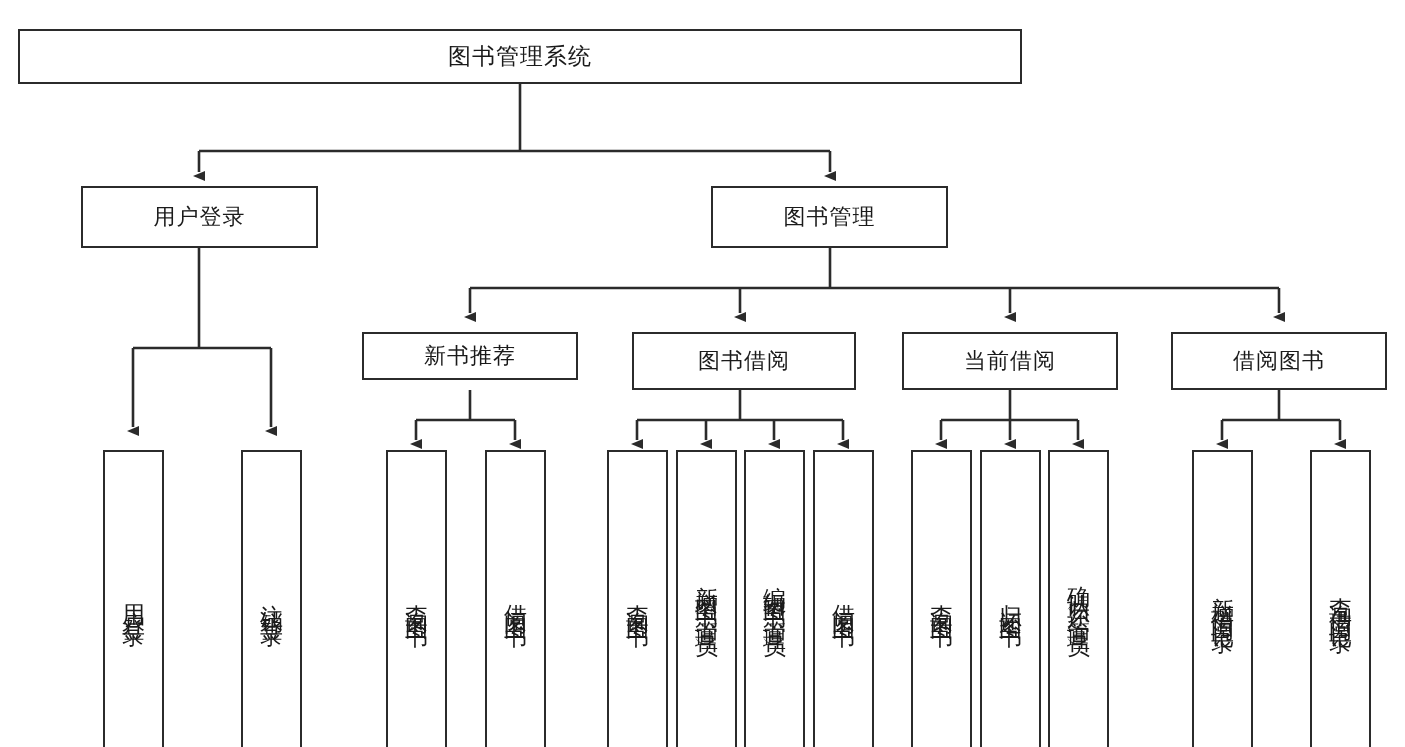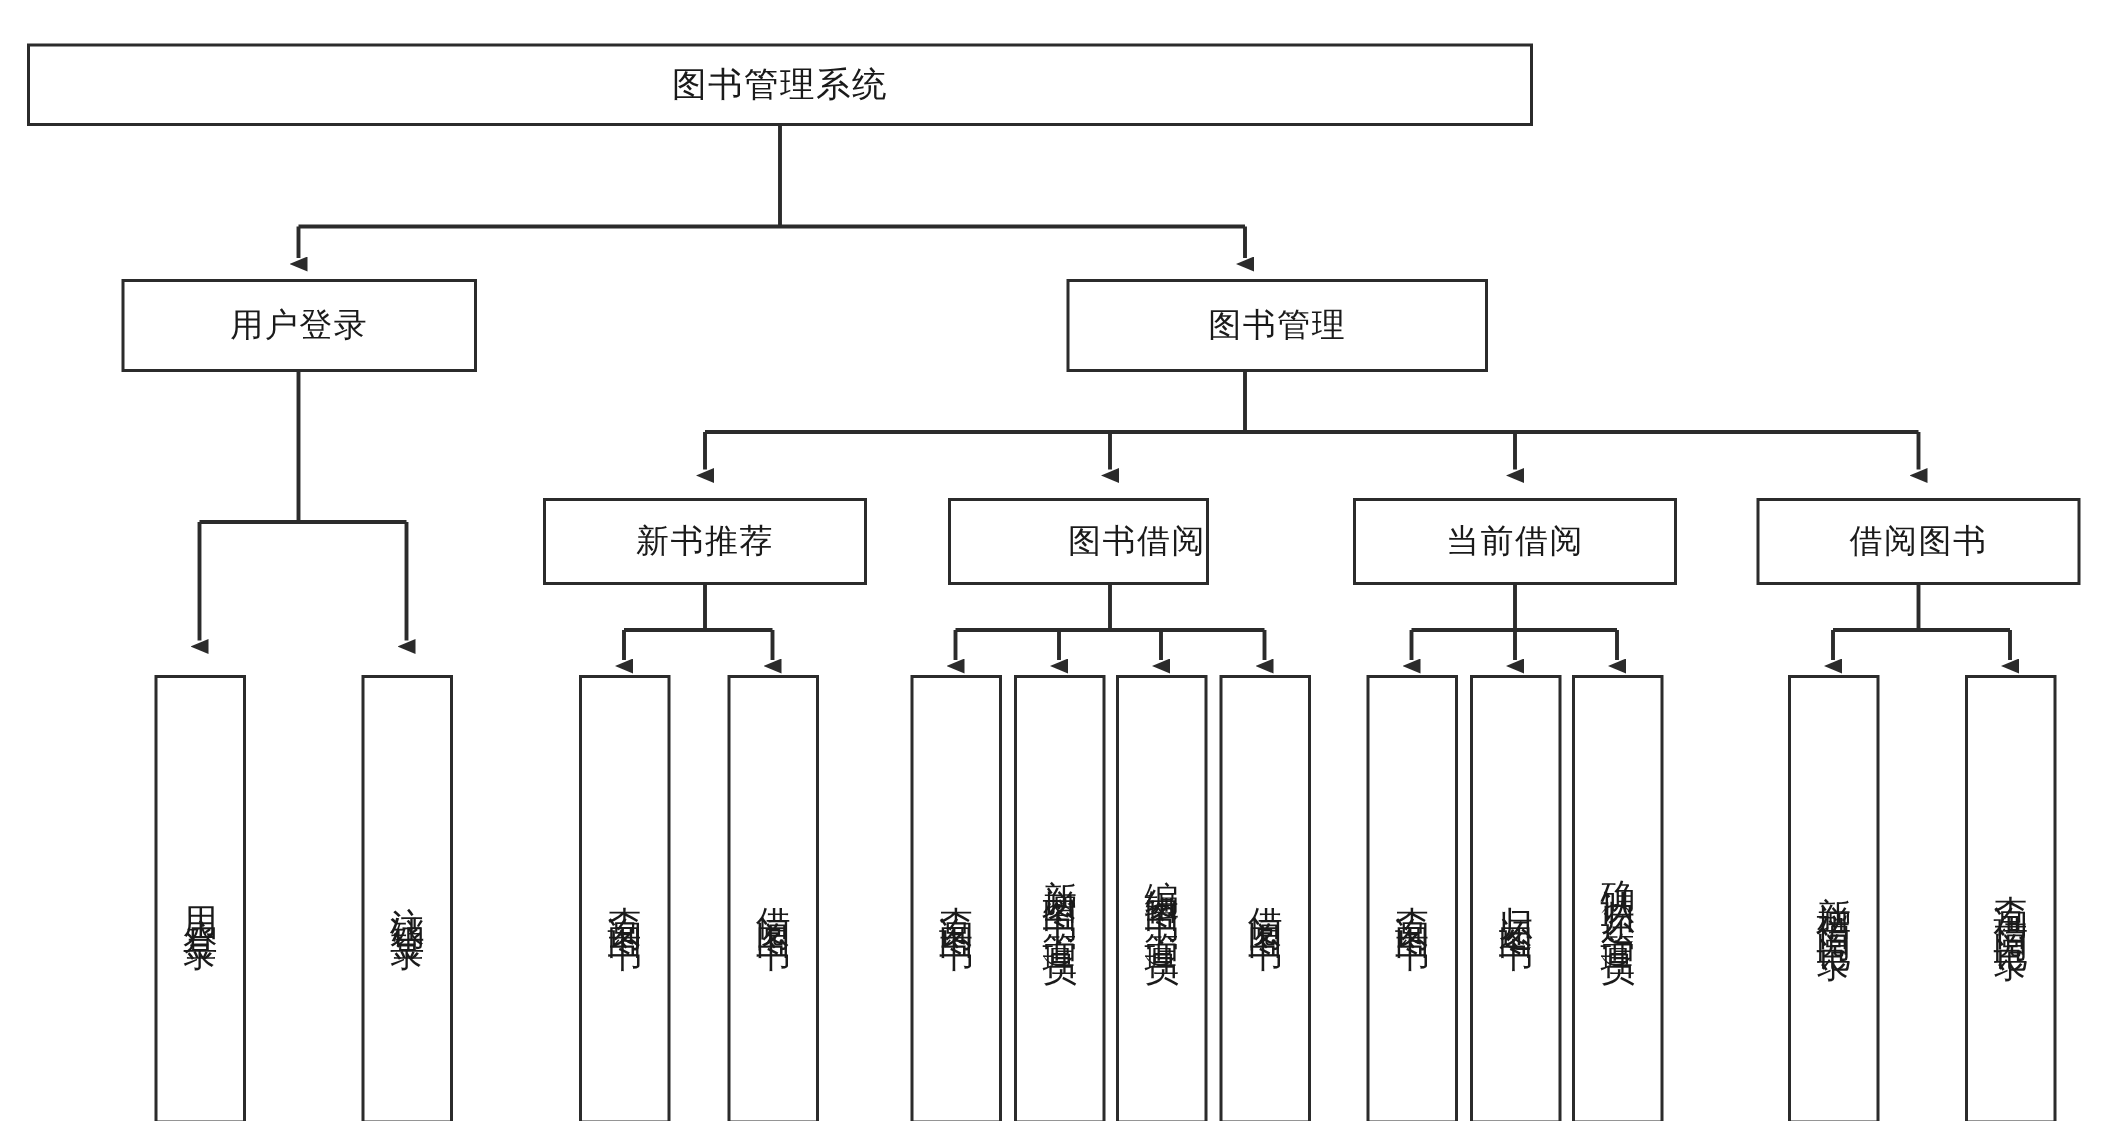--- a/index.html
+++ b/index.html
@@ -123,29 +123,29 @@
   </svg>
 
   <div class="node node-h node-root" style="left:18px; top:13px; width:1004px; height:55px;">
     <span>图书管理系统</span>
   </div>
 
   <div class="node node-h" style="left:81px; top:170px; width:237px; height:62px;">
     <span>用户登录</span>
   </div>
 
-  <div class="node node-h" style="left:711px; top:170px; width:281px; height:62px;">
+  <div class="node node-h" style="left:711px; top:170px; width:237px; height:62px;">
     <span>图书管理</span>
   </div>
 
-  <div class="node node-h" style="left:362px; top:316px; width:216px; height:58px;">
+  <div class="node node-h" style="left:362px; top:316px; width:216px; height:48px;">
     <span>新书推荐</span>
   </div>
 
-  <div class="node node-h" style="left:632px; top:316px; width:174px; height:58px;justify-content:flex-end;">
+  <div class="node node-h" style="left:632px; top:316px; width:224px; height:58px;">
     <span>图书借阅</span>
   </div>
 
   <div class="node node-h" style="left:902px; top:316px; width:216px; height:58px;text-align:center;">
     <span>当前借阅</span>
   </div>
 
   <div class="node node-h" style="left:1171px; top:316px; width:216px; height:58px;">
     <span>借阅图书</span>
   </div>

